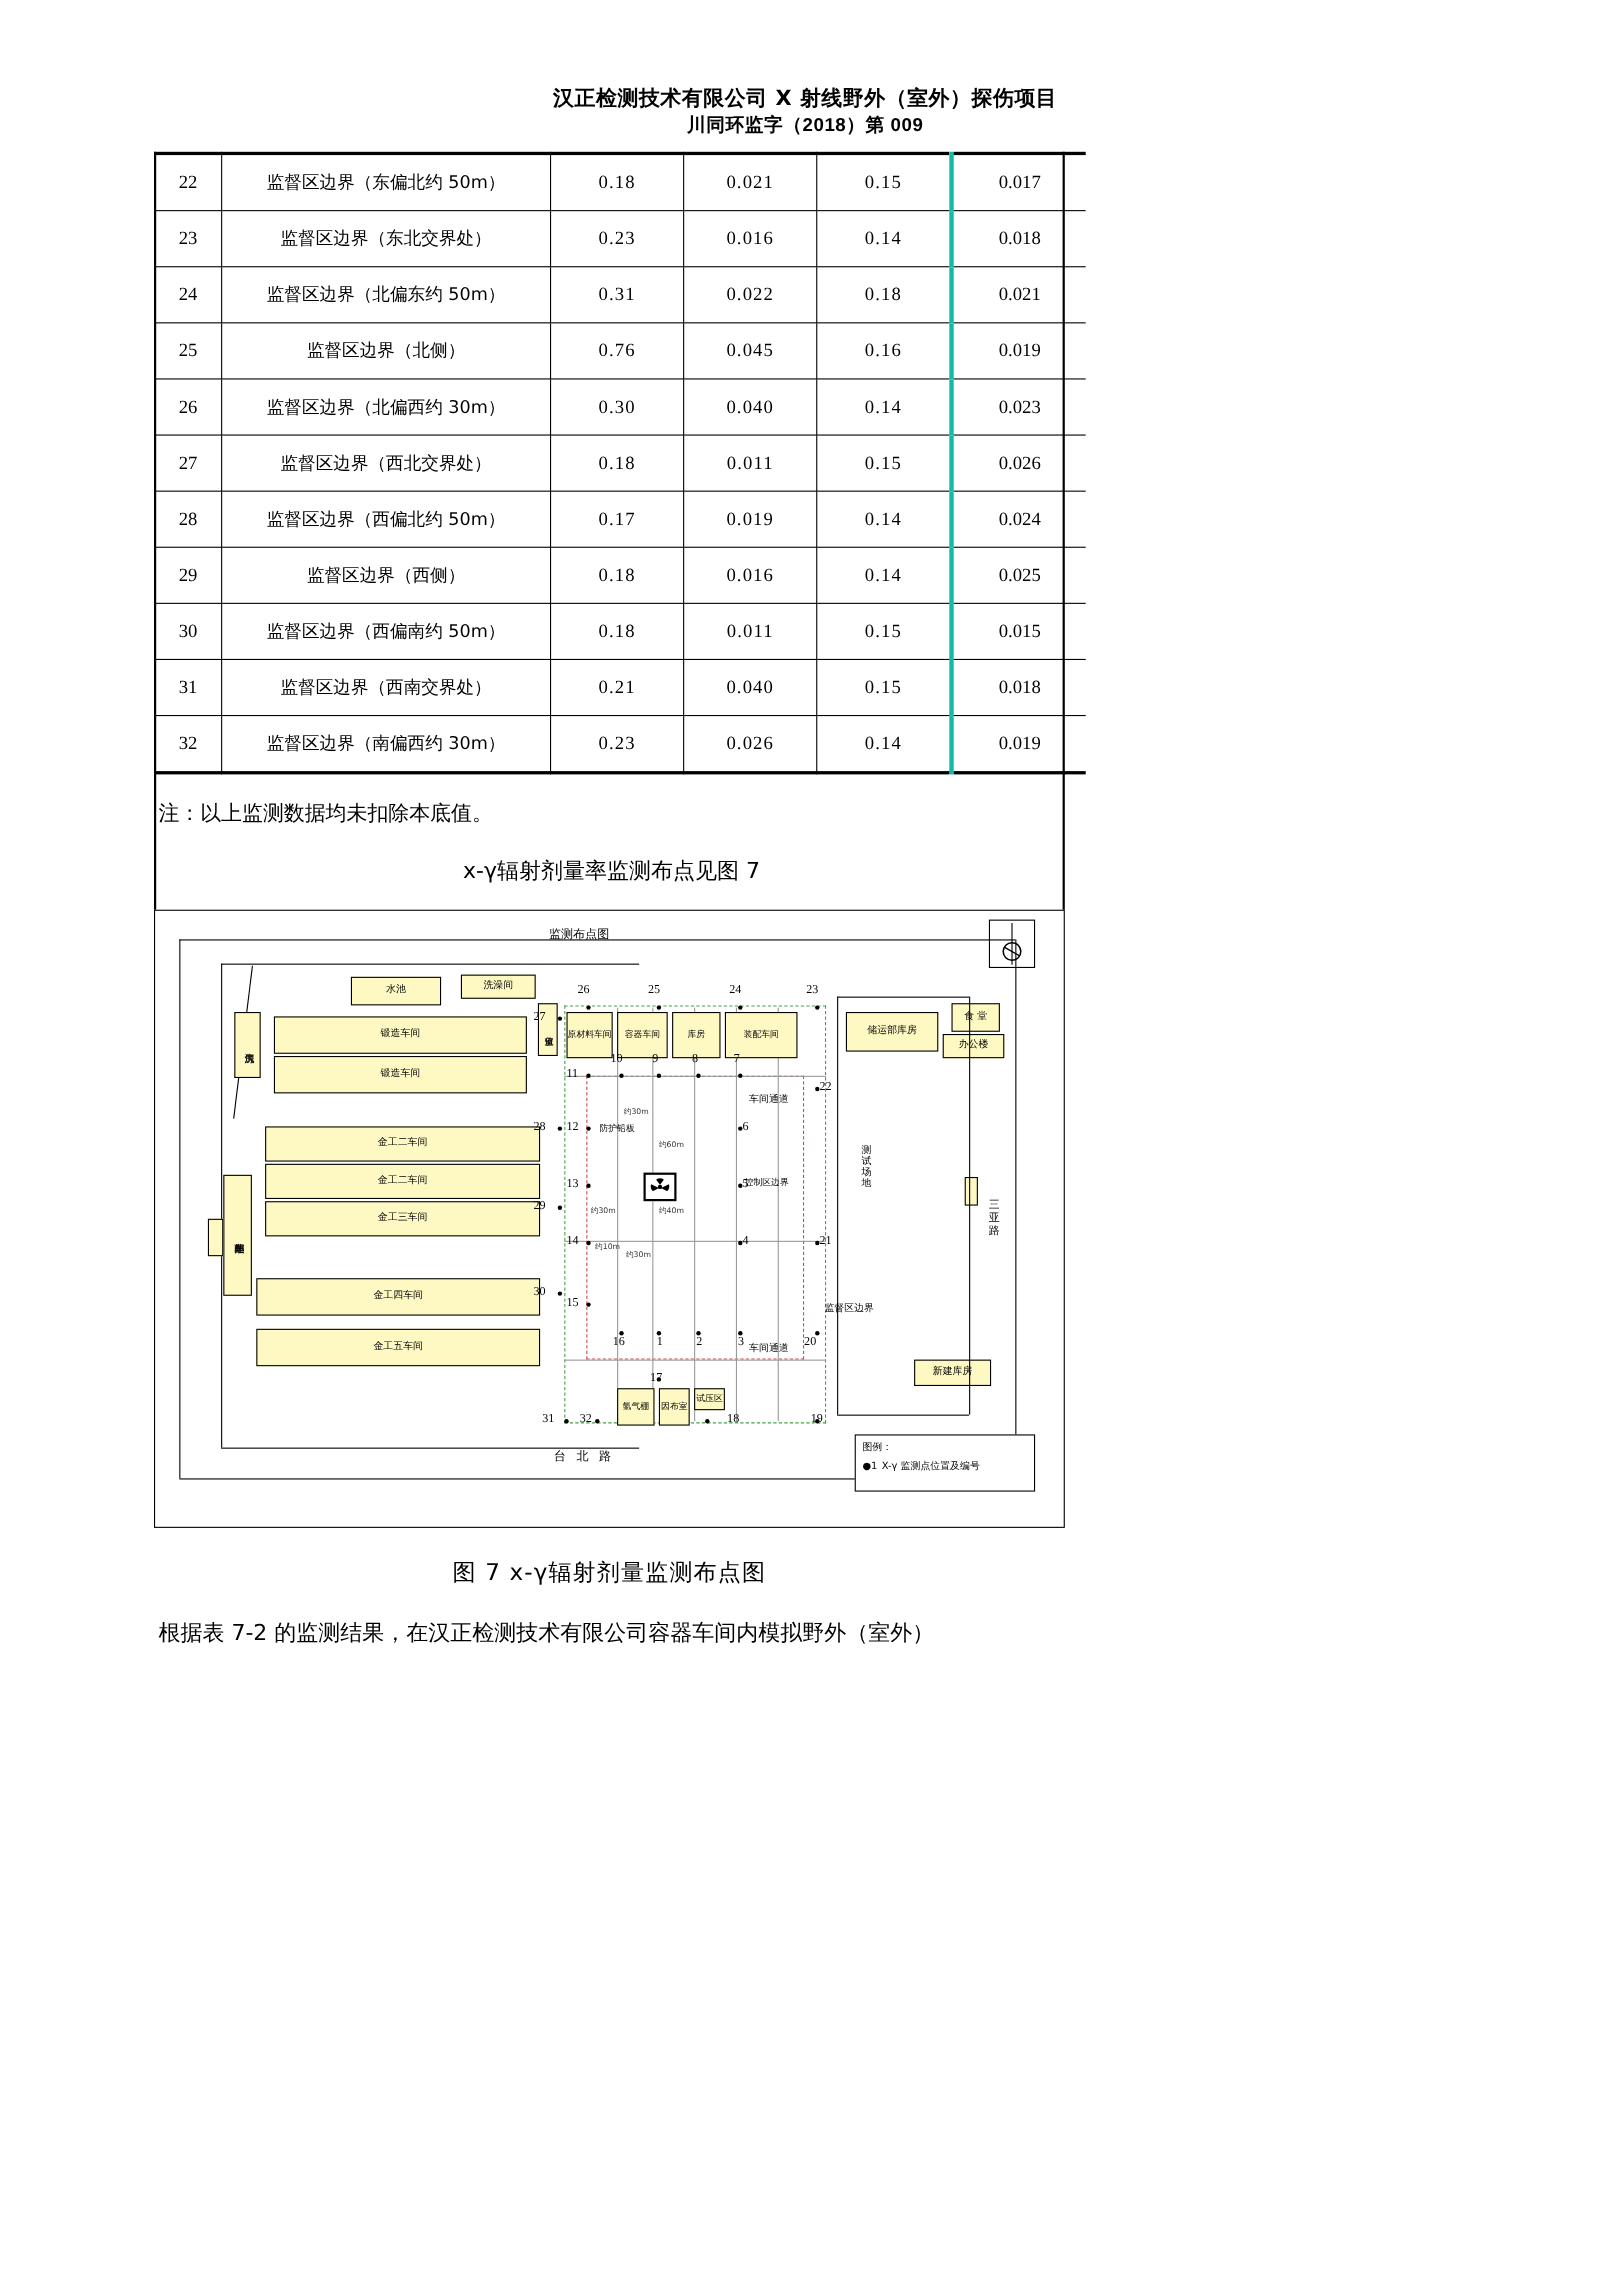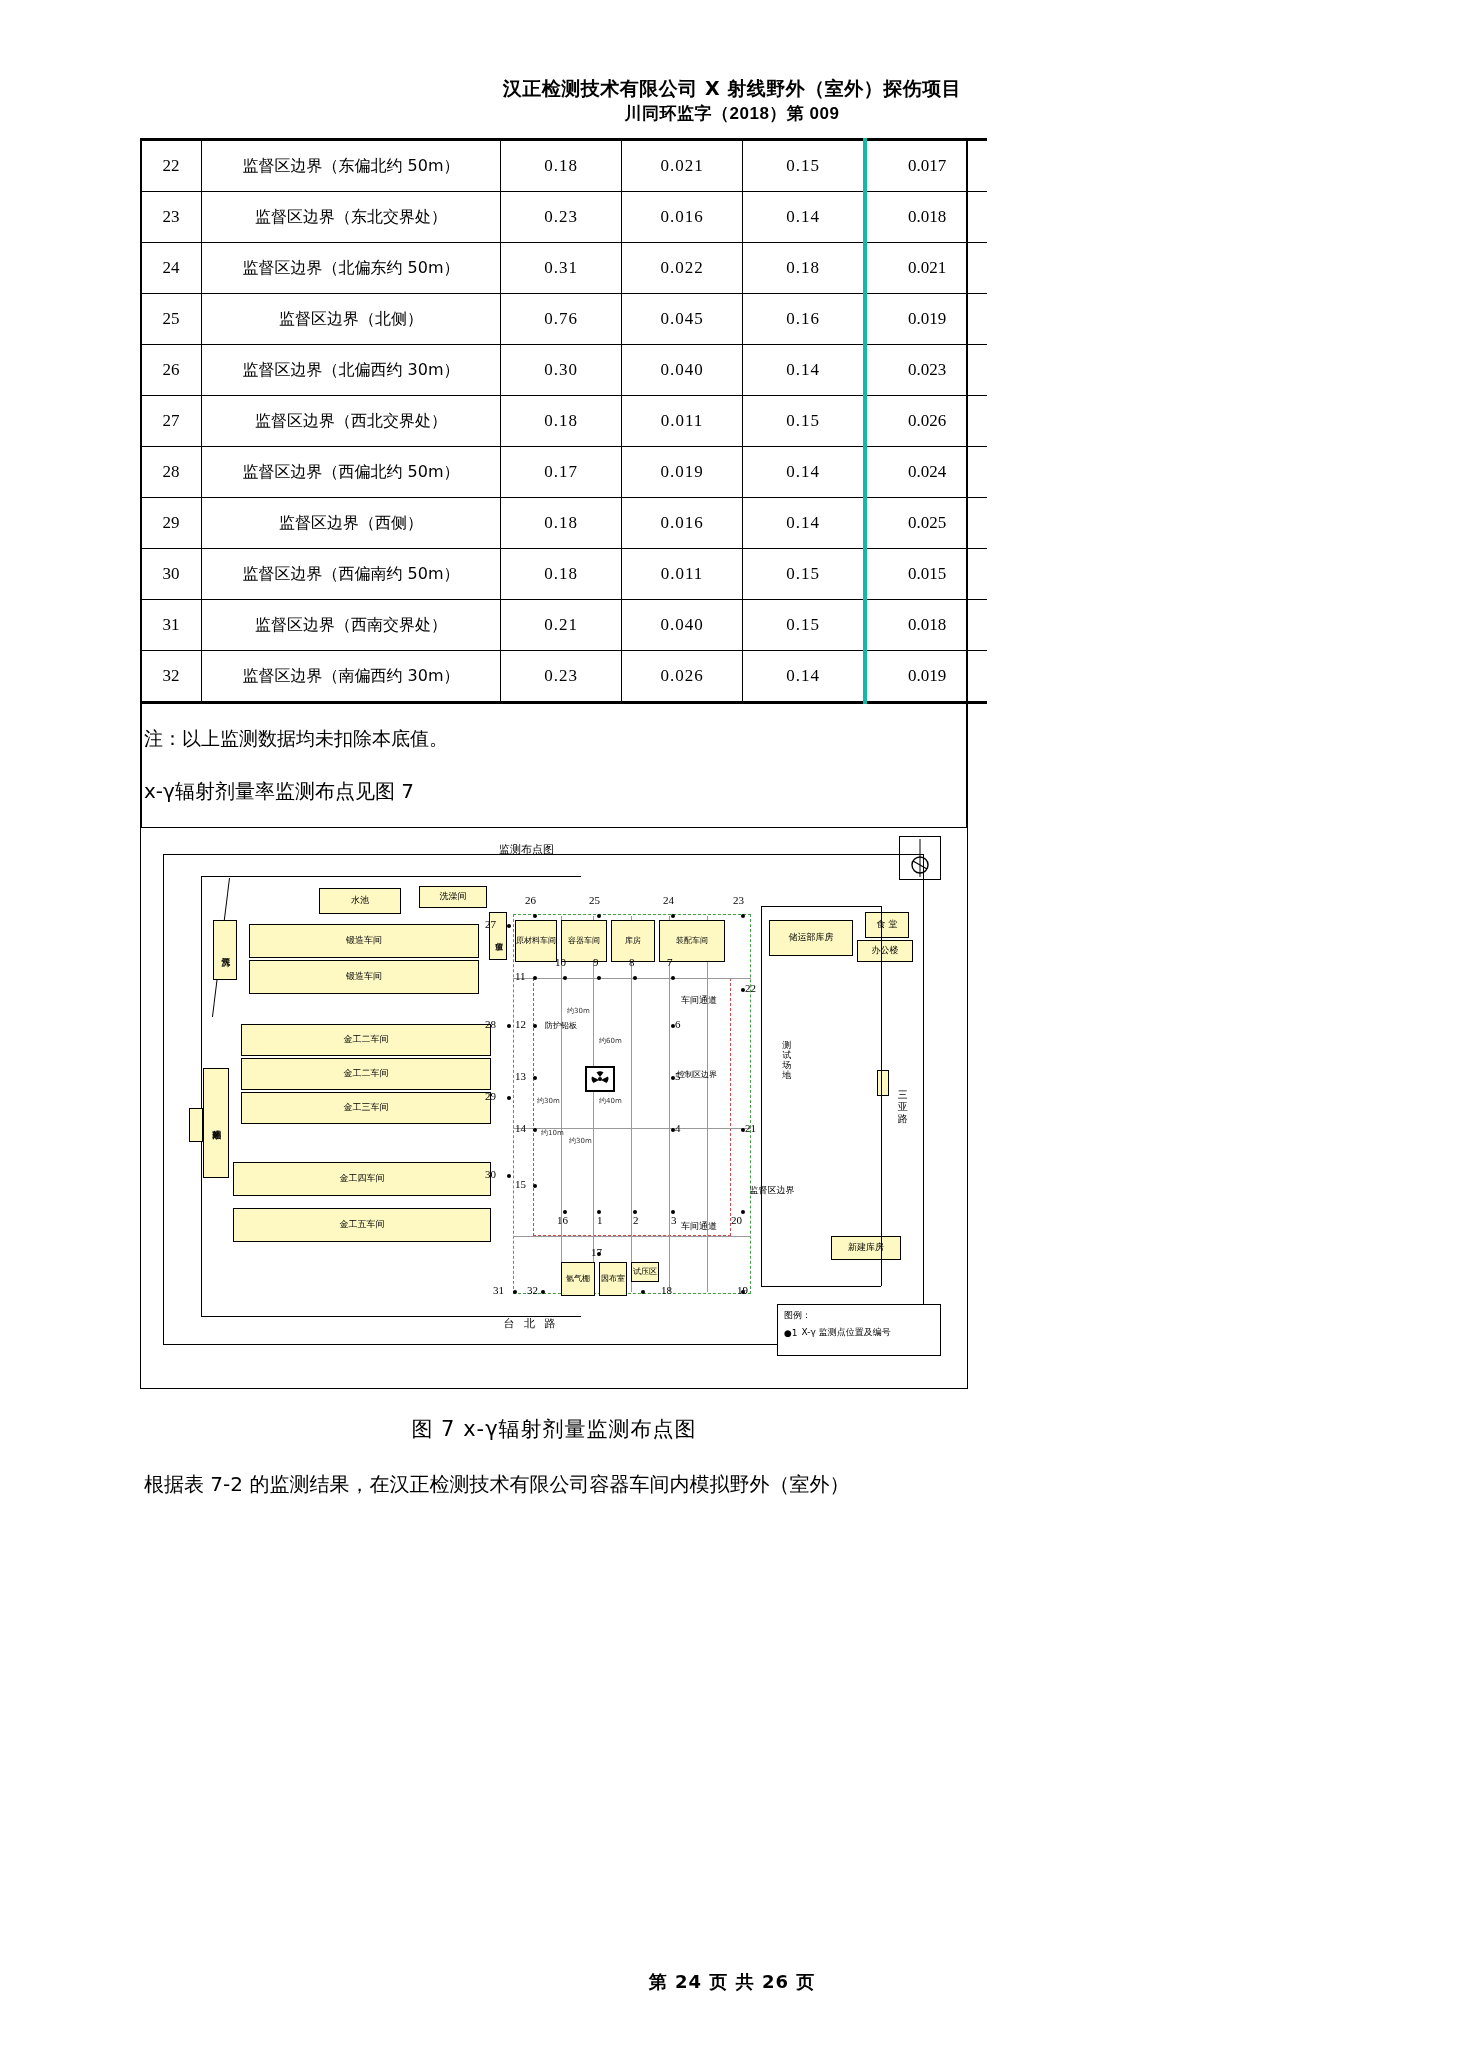--- a/index.html
+++ b/index.html
@@ -55,20 +55,21 @@
   
   .note {
     margin-top:22px; font-size:19px;
     font-family:"DejaVu Sans", sans-serif;
     padding-left:4px;
   }
   .lead {
     margin-top:26px; font-size:20px;
     font-family:"DejaVu Sans", sans-serif;
     padding-left:4px;
+    text-align:center;
   }
 
   
   .figbox {
     margin-top:22px;
     width:826px; height:560px;
     border:1px solid #000;
     position:relative;
     background:#fff;
     overflow:hidden;
@@ -442,15 +443,14 @@
       </div>
 
     </div>
 
     <div class="figcap">图 7    x-γ辐射剂量监测布点图</div>
 
     <div class="para">根据表 7-2 的监测结果，在汉正检测技术有限公司容器车间内模拟野外（室外）</div>
 
   </div>
 
-  <div class="footer">第 24 页 共 26 页</div>
 
 </div>
 
 </body></html>

